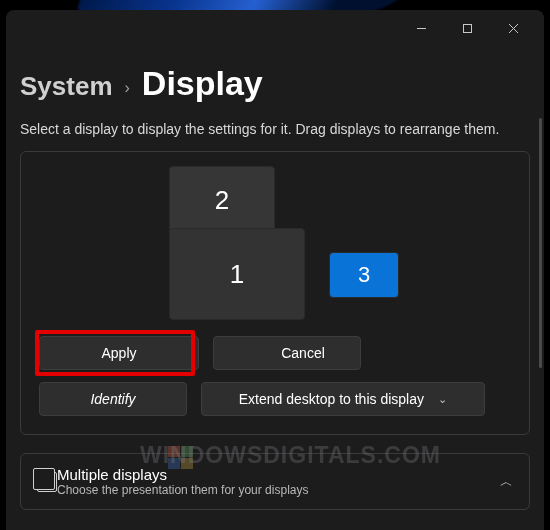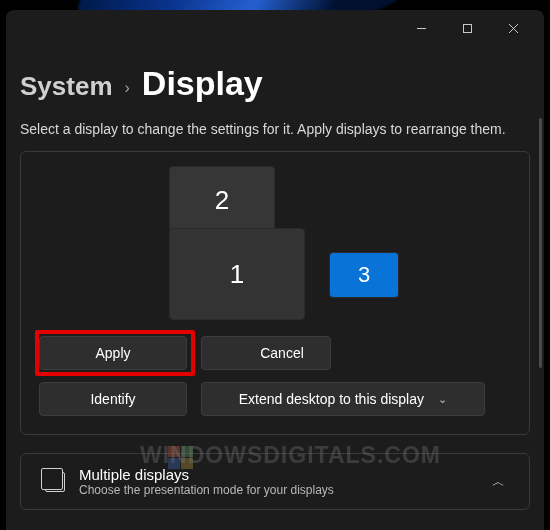--- a/index.html
+++ b/index.html
@@ -61,32 +61,32 @@
   .mon1 { left: 130px; top: 62px; width: 136px; height: 92px; background:#333333; }
   .mon3 { left: 290px; top: 86px; width: 70px; height: 46px; background: #0973d8; border-radius: 4px; font-size: 22px; }
   .btnrow { display: flex; gap: 14px; margin-bottom: 12px; }
   .btnrow2 { display: flex; gap: 14px; }
   .btn {
     background: #2e2e2e; border: 1px solid #3d3d3d; border-radius: 4px;
     height: 34px; display: flex; align-items: center; justify-content: center;
     color: #fff; font-size: 14px;
     flex: 0 0 auto;
   }
-  .btn-apply { width: 148px; }
-  .btn-cancel { width: 130px; padding-left: 32px; }
-  .btn-identify { width: 148px; }
+  .btn-apply { width: 160px; }
+  .btn-cancel { width: 148px; padding-left: 32px; }
+  .btn-identify { width: 148px; font-style: italic; }
   .btn-extend { width: 284px; gap: 8px; justify-content: center; padding: 0 12px; }
   .chev { font-size: 11px; color: #c0c0c0; margin-left: 6px; }
   .highlight-box {
     position: absolute; border: 4px solid #e40000; border-radius: 2px;
     pointer-events: none;
   }
   .section-row {
     margin-top: 18px; border: 1px solid #3a3a3a; border-radius: 6px;
-    padding: 12px 24px; display: flex; align-items: center; gap: 14px;
+    padding: 12px 16px; display: flex; align-items: center; 
   }
   .sect-icon { width: 20px; height: 20px; border: 1.5px solid #d0d0d0; border-radius: 2px; position: relative; flex-shrink:0; }
   .sect-icon::after { content:''; position:absolute; left:-5px; top:-5px; width:20px; height:20px; border:1.5px solid #d0d0d0; border-radius:2px; background:#1c1c1c; }
   .sect-text { flex:1; }
   .sect-title { font-size: 15px; color: #fff; }
   .sect-sub { font-size: 12px; color: #b8b8b8; }
   .sect-chev { font-size: 13px; color: #d0d0d0; }
   .scrollbar {
     position: absolute; right: 2px; top: 54px; width: 3px; height: 250px;
     background: #4a4a4a; border-radius: 2px;
@@ -133,21 +133,21 @@
     </div>
   </div>
 
   <div class="content">
     <div class="breadcrumb">
       <span class="bc-parent">System</span>
       <span class="bc-sep">›</span>
       <span class="bc-current">Display</span>
     </div>
 
-    <div class="sub">Select a display to change the settings for it. Apply displays to rearrange them.</div>
+    <div class="sub">Select a display to display the settings for it. Drag displays to rearrange them.</div>
 
     <div class="arrange-panel">
       <div class="displays">
         <div class="mon mon2">2</div>
         <div class="mon mon1">1</div>
         <div class="mon mon3">3</div>
       </div>
 
       <div class="btnrow">
         <div class="btn btn-apply">Apply</div>
@@ -161,21 +161,21 @@
         </div>
       </div>
 
       <div class="highlight-box" style="left:14px; top:178px; width:160px; height:46px;"></div>
     </div>
 
     <div class="section-row">
       <div class="sect-icon"></div>
       <div class="sect-text">
         <div class="sect-title">Multiple displays</div>
-        <div class="sect-sub">Choose the presentation mode for your displays</div>
+        <div class="sect-sub">Choose the presentation them for your displays</div>
       </div>
       <div class="sect-chev">︿</div>
     </div>
 
     <div class="scrollbar"></div>
   </div>
 </div>
 
 <div class="wm-sq">
   <div class="wm-r"></div>

